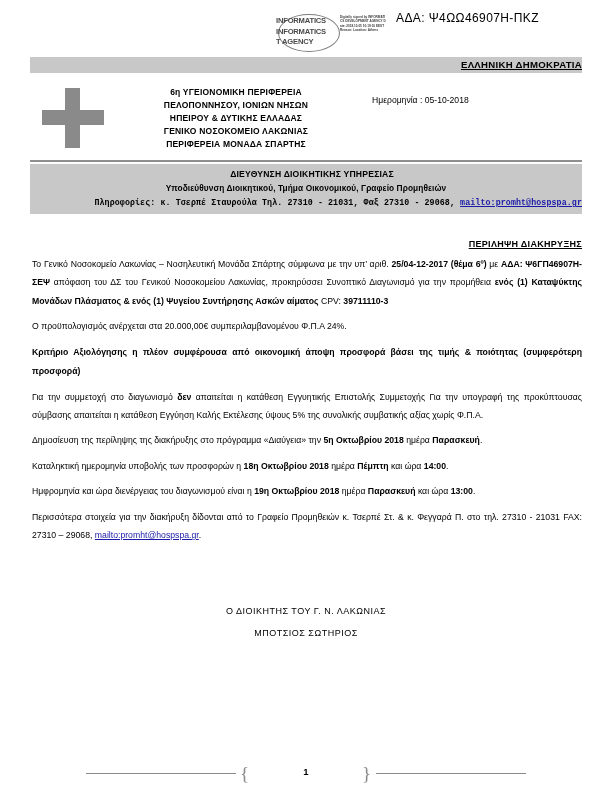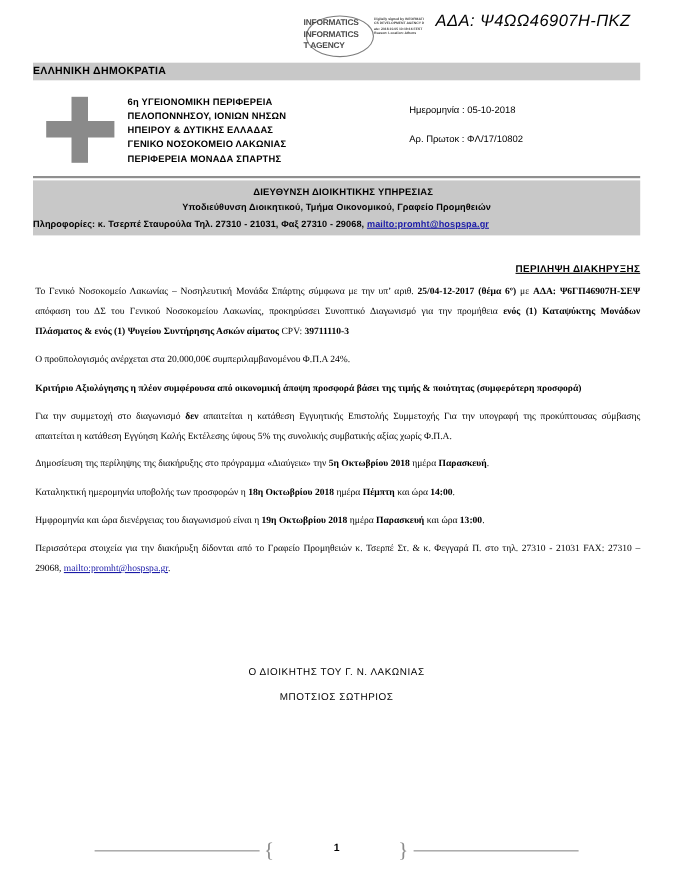--- a/index.html
+++ b/index.html
@@ -23,86 +23,86 @@
     position:absolute;left:2px;top:2px;width:60px;height:36px;
     border:1.4px solid #7d7d7d;border-radius:50%;
   }
   .stamp-right{
     position:absolute;left:64px;top:3px;width:46px;height:36px;
     font-size:3.1px;line-height:4.3px;color:#3d3d3d;font-weight:bold;
     word-break:break-all;
   }
   .ada-top{
     position:absolute;left:396px;top:11px;
-    font-size:15px;letter-spacing:0.4px;color:#000;font-style:italic;
+    font-size:12px;letter-spacing:0.4px;color:#000;
   }
 
   
   .band{
     position:absolute;background:#c8c8c8;
   }
   .band-title{
     left:30px;top:57px;width:552px;height:16px;
-    text-align:left;font-size:9.6px;font-weight:bold;
-    line-height:16px;letter-spacing:0.3px;
+    text-align:right;font-size:9.6px;font-weight:bold;
+    line-height:16px;letter-spacing:0.3px;text-decoration:underline;
   }
   .band-dir{
     left:30px;top:164px;width:552px;height:50px;
   }
   .band-dir .l1{
     text-align:center;font-size:8.6px;font-weight:bold;
     margin-top:5px;letter-spacing:0.2px;padding-left:12px;
   }
   .band-dir .l2{
     text-align:center;font-size:8.3px;font-weight:bold;
     margin-top:4px;letter-spacing:0.1px;
   }
   .band-dir .l3{
-    text-align:left;font-size:8.3px;font-weight:bold;
-    margin-top:5px;letter-spacing:0.1px;
+    text-align:right;font-size:8.3px;font-weight:bold;
+    margin-top:5px;letter-spacing:0.1px;font-family:Liberation Mono, monospace;
   }
   .band-dir .l3 .mail{
     color:#1a1aa8;text-decoration:underline;font-weight:bold;
   }
   .band-rule{
     position:absolute;left:30px;top:160px;width:552px;height:2px;background:#8f8f8f;
   }
 
   
   .cross{
     position:absolute;left:42px;top:88px;width:62px;height:60px;
   }
   .cross .v{
     position:absolute;left:23px;top:0;width:15px;height:60px;background:#8a8a8a;
   }
   .cross .h{
     position:absolute;left:0;top:22px;width:62px;height:15px;background:#8a8a8a;
   }
   .org{
     position:absolute;left:116px;top:86px;width:240px;
-    font-size:8.5px;font-weight:bold;
+    text-align:center;font-size:8.5px;font-weight:bold;
     line-height:13px;letter-spacing:0.2px;
   }
   .meta{
     position:absolute;left:372px;top:94px;width:210px;
     font-size:8.6px;line-height:13px;
   }
   .meta .m2{margin-top:13px;}
 
   
   .doctitle{
     position:absolute;left:30px;top:239px;width:552px;
     text-align:right;font-size:9px;font-weight:bold;
     text-decoration:underline;letter-spacing:0.3px;
   }
   .body{
     position:absolute;left:32px;top:255px;width:550px;
     font-size:8.7px;line-height:18.4px;text-align:justify;
   }
-  .body p{margin:0 0 7px 0;font-family:Liberation Serif, serif;}
+  .body p{margin:0 0 7px 0;}
   .body .b{font-weight:bold;}
   .body .lnk{color:#1a1aa8;text-decoration:underline;}
   .p-crit{font-weight:bold;line-height:19px;}
   .tight{margin-bottom:9px;}
 
   .sign{
     position:absolute;left:30px;top:600px;width:552px;
     text-align:center;font-size:9px;line-height:22px;letter-spacing:0.5px;
   }
 
@@ -153,21 +153,20 @@
   <div class="org">
     <div>6η ΥΓΕΙΟΝΟΜΙΚΗ ΠΕΡΙΦΕΡΕΙΑ</div>
     <div>ΠΕΛΟΠΟΝΝΗΣΟΥ, ΙΟΝΙΩΝ ΝΗΣΩΝ</div>
     <div>ΗΠΕΙΡΟΥ &amp; ΔΥΤΙΚΗΣ ΕΛΛΑΔΑΣ</div>
     <div>ΓΕΝΙΚΟ  ΝΟΣΟΚΟΜΕΙΟ ΛΑΚΩΝΙΑΣ</div>
     <div>ΠΕΡΙΦΕΡΕΙΑ ΜΟΝΑΔΑ ΣΠΑΡΤΗΣ</div>
   </div>
 
   <div class="meta">
     <div class="m1">Ημερομηνία : 05-10-2018</div>
-    <div class="m2">Αρ. Πρωτοκ : ΦΛ/17/10802</div>
   </div>
 
   <div class="band-rule"></div>
   <div class="band band-dir">
     <div class="l1">ΔΙΕΥΘΥΝΣΗ ΔΙΟΙΚΗΤΙΚΗΣ  ΥΠΗΡΕΣΙΑΣ</div>
     <div class="l2">Υποδιεύθυνση Διοικητικού, Τμήμα Οικονομικού, Γραφείο Προμηθειών</div>
     <div class="l3"><span>Πληροφορίες: κ. Τσερπέ Σταυρούλα     Τηλ. 27310 - 21031,     Φαξ 27310 - 29068,  </span><span class="mail">mailto:promht@hospspa.gr</span></div>
   </div>
 
   <div class="doctitle">ΠΕΡΙΛΗΨΗ ΔΙΑΚΗΡΥΞΗΣ</div>

